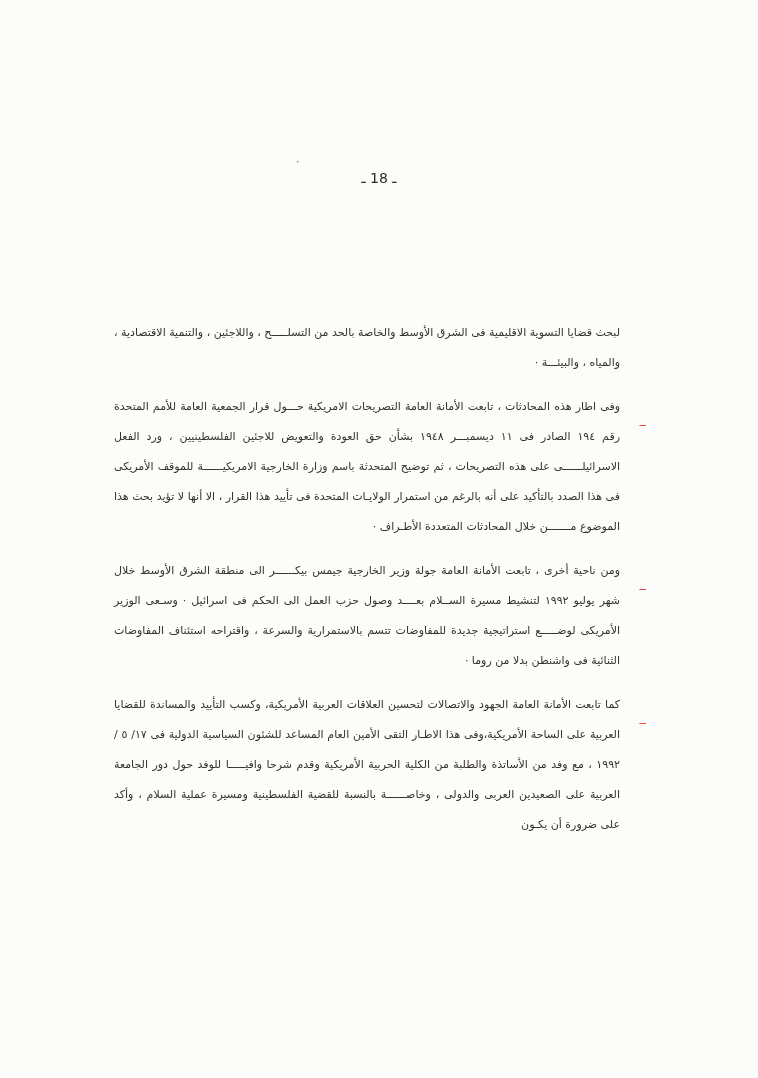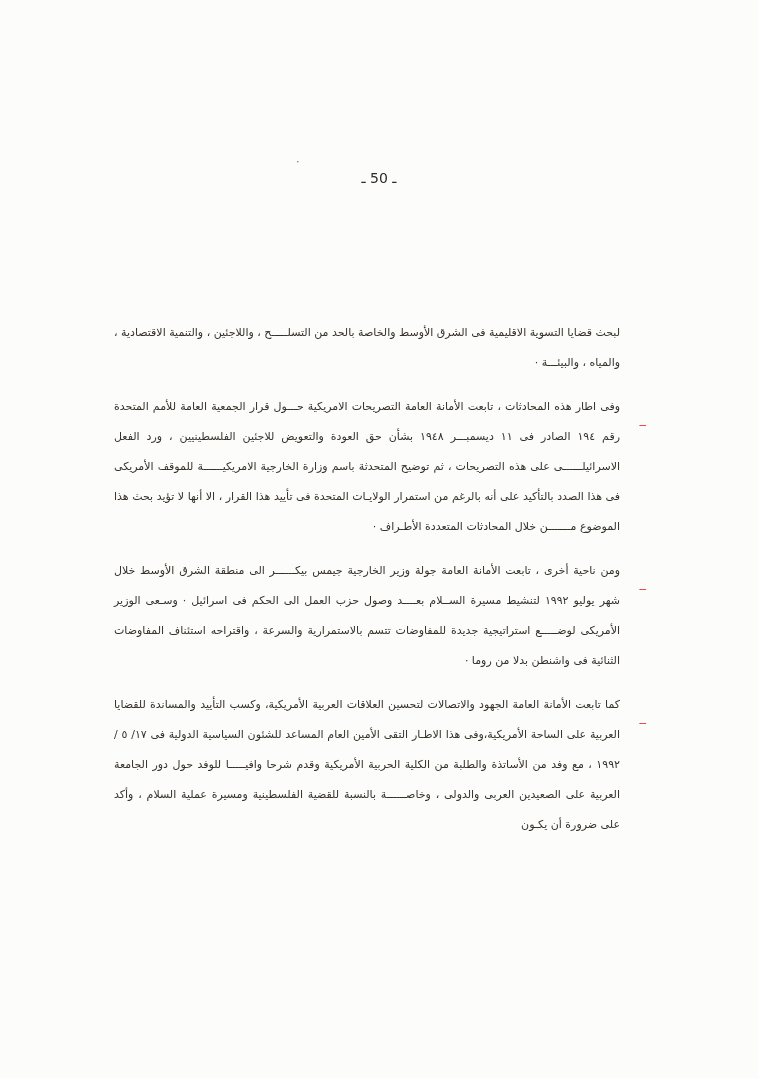--- a/index.html
+++ b/index.html
@@ -61,21 +61,21 @@
     display: block;
   }
 </style>
 </head>
 <body>
 
 <div class="page">
 
   <span class="artifact-dot">·</span>
 
-  <div class="page-number">ـ  50  ـ</div>
+  <div class="page-number">ـ  18  ـ</div>
 
   <div class="content">
 
     <div class="para">
       <span class="marker"></span>
       <span class="para-text">لبحث قضايا التسوية الاقليمية فى الشرق الأوسط والخاصة بالحد من التسلـــــح ، واللاجئين ، والتنمية الاقتصادية ، والمياه ، والبيئـــة ·</span>
     </div>
 
     <div class="para">
       <span class="marker">ــ</span>

